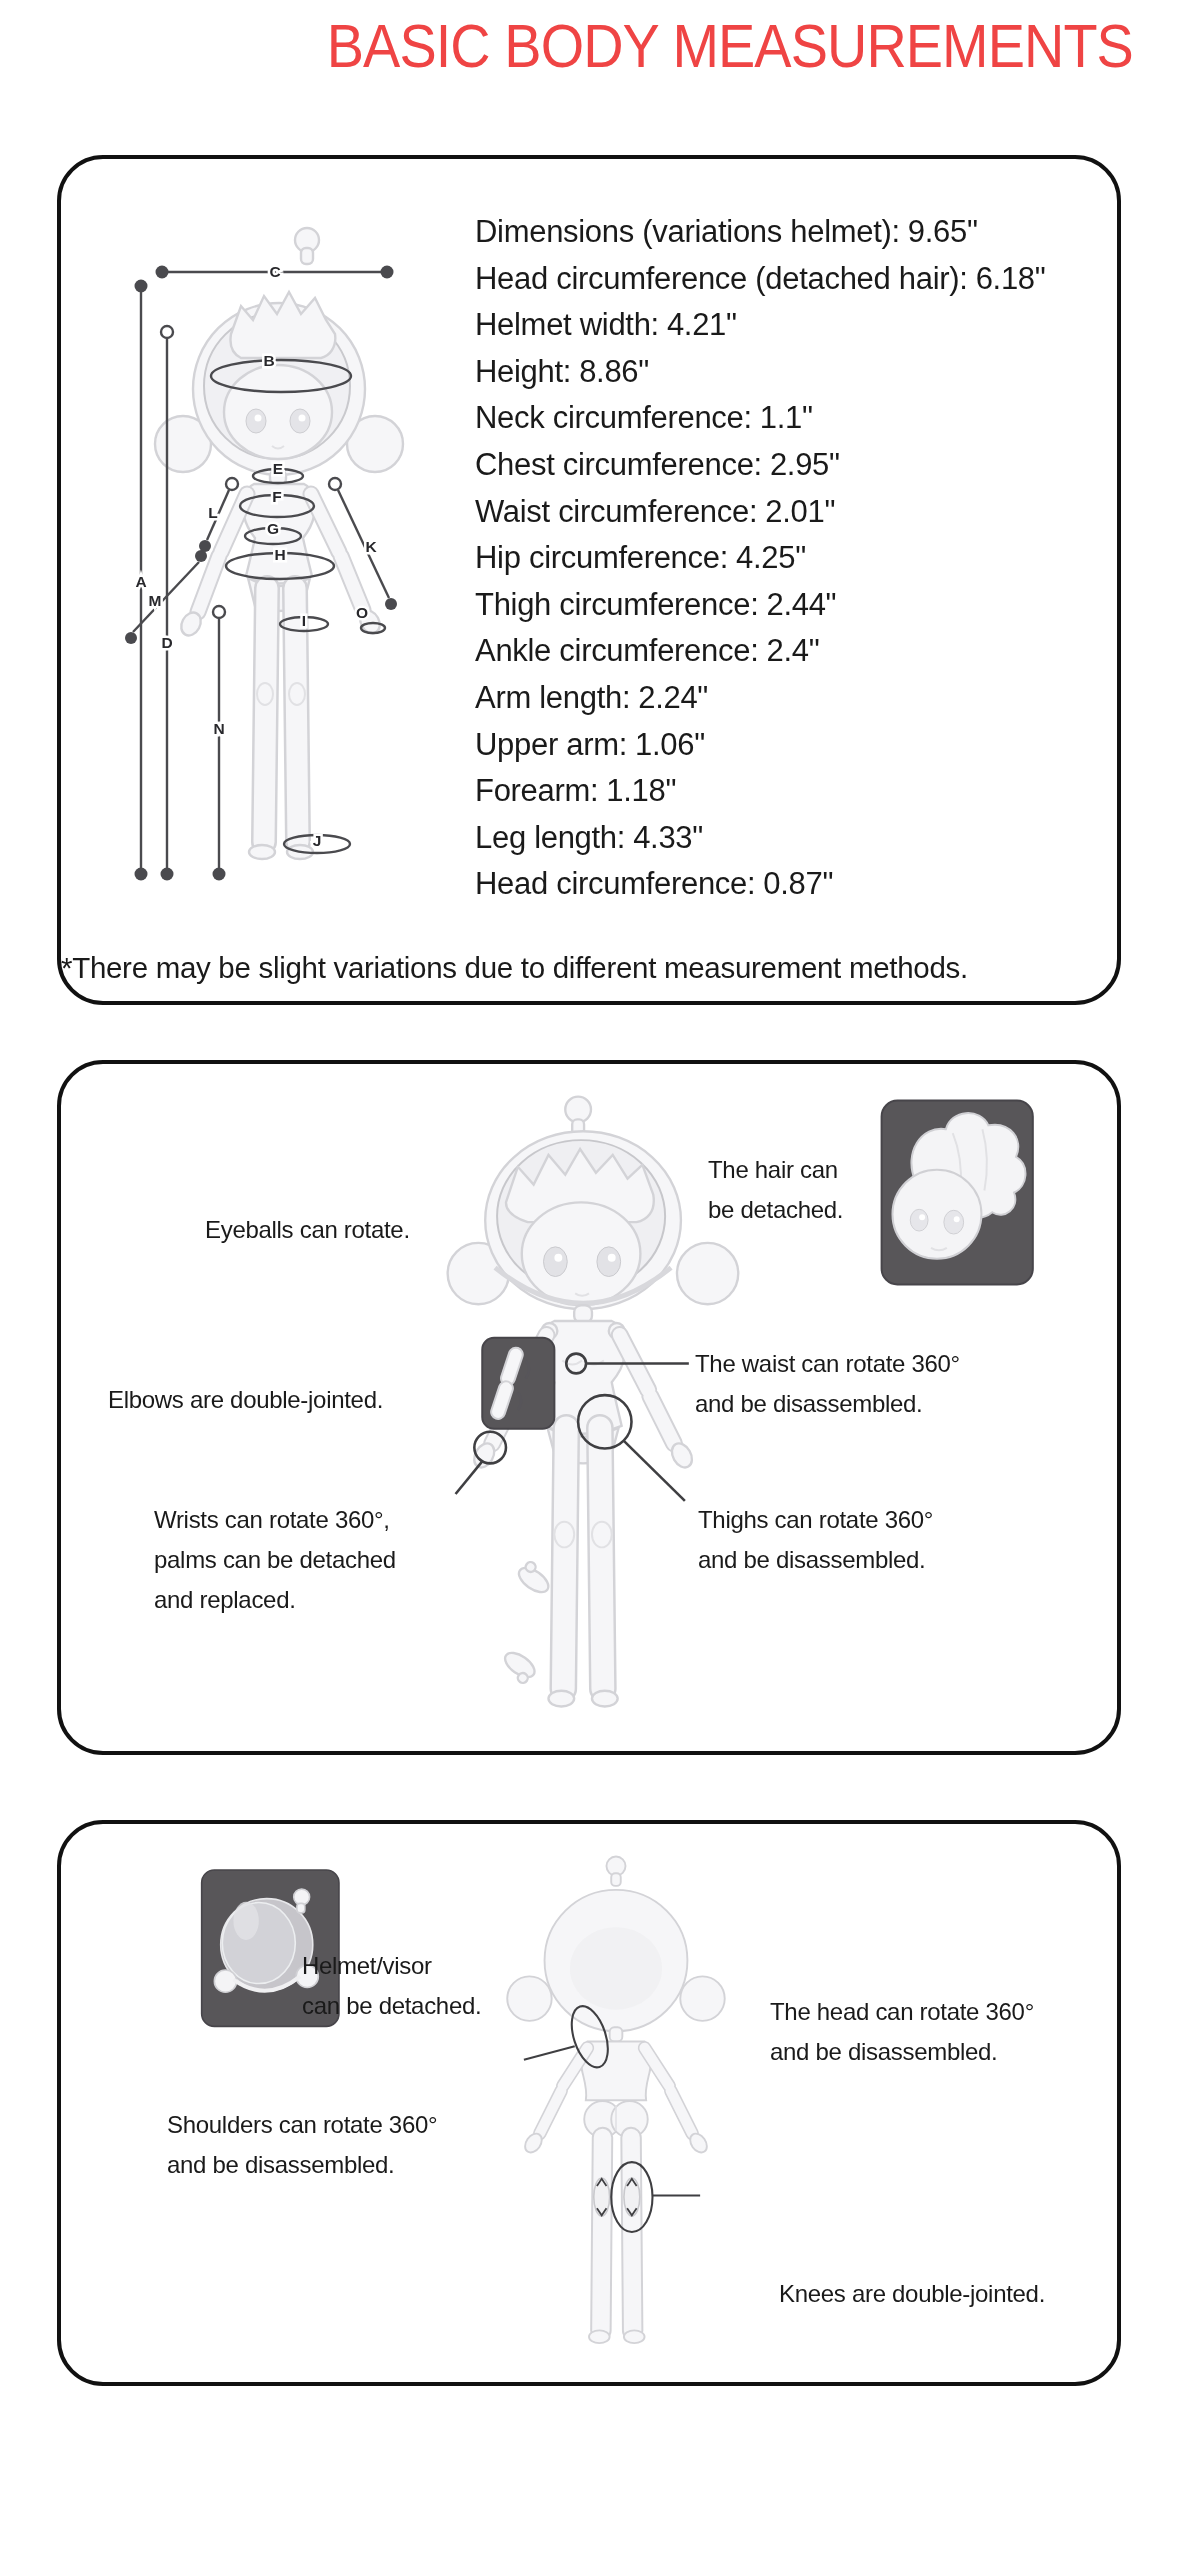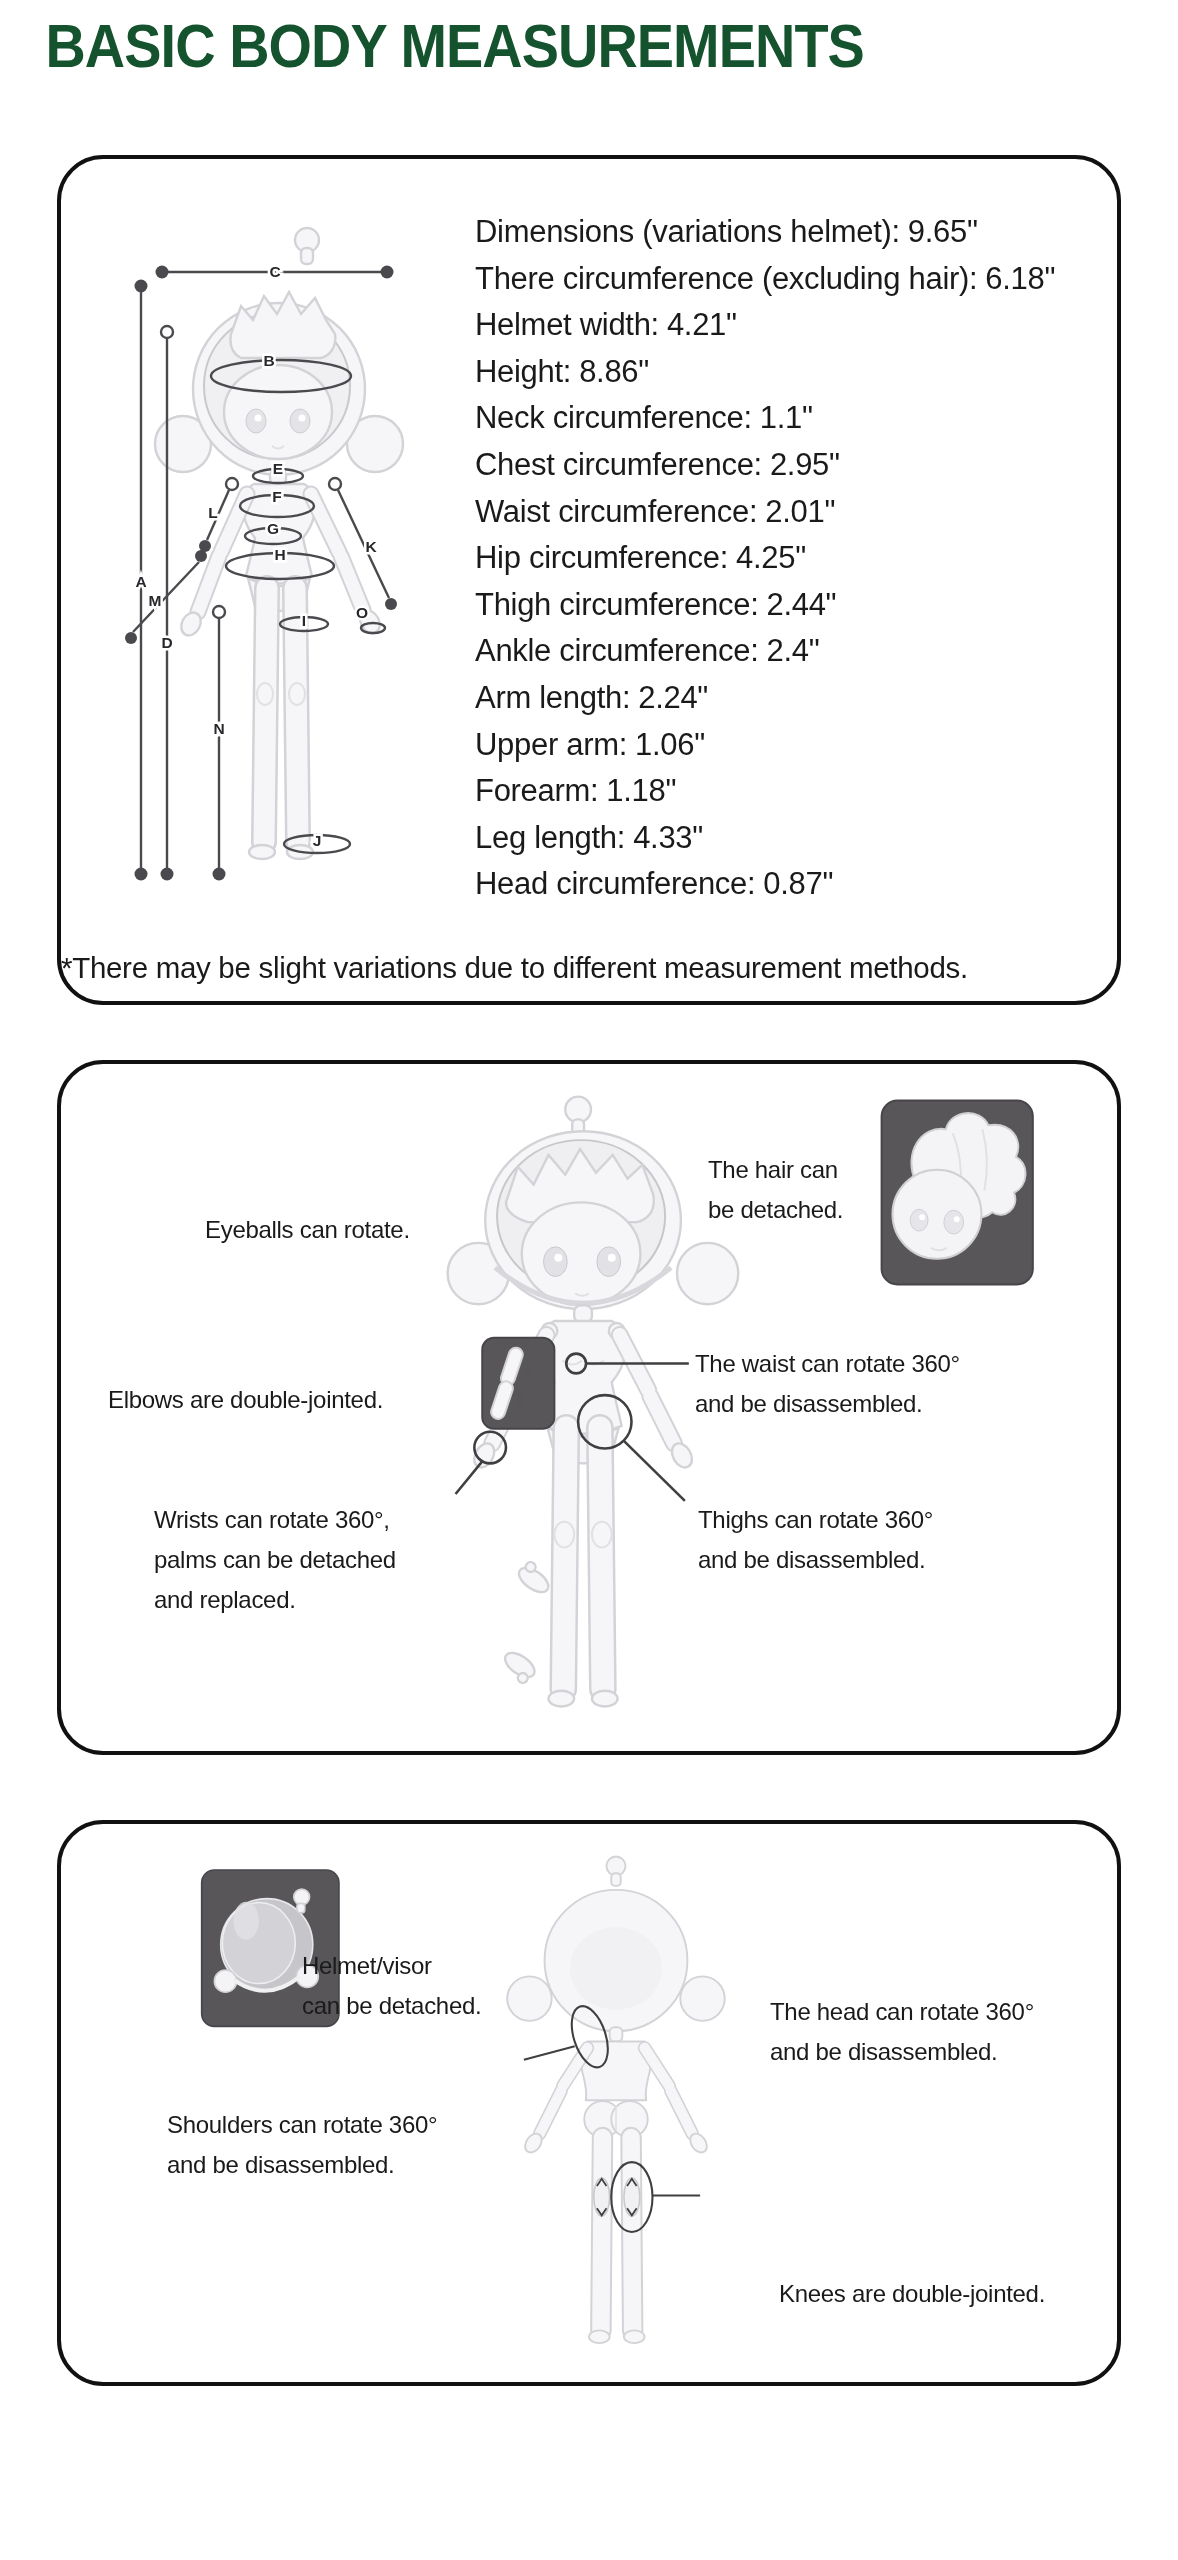--- a/index.html
+++ b/index.html
@@ -1,19 +1,19 @@
 <!DOCTYPE html>
 <html><head>
 <meta charset="utf-8">
 <style>
   html,body{margin:0;padding:0;background:#fff}
   .page{position:relative;width:1178px;height:2560px;background:#fff;overflow:hidden;
         font-family:"Liberation Sans",sans-serif;color:#1a1a1a}
-  .title{position:absolute;top:10px;left:0;width:100%;text-align:left;
-         font-weight:bold;font-size:62px;letter-spacing:-1px;white-space:nowrap;color:#14532d}
+  .title{position:absolute;top:10px;left:0;width:100%;text-align:right;
+         font-weight:normal;font-size:62px;letter-spacing:-1px;white-space:nowrap;color:#ef4444}
   .title>span{display:inline-block;transform:scaleX(.9);transform-origin:center}
   .panel{position:absolute;left:57px;width:1064px;background:#fff;box-sizing:border-box;
          border:4px solid #111;border-radius:46px}
   .p1{top:155px;height:850px}
   .p2{top:1060px;height:695px}
   .p3{top:1820px;height:566px}
   .art{position:absolute;left:0;top:0;width:100%;height:100%}
   .diagram{position:absolute;left:40px;top:55px;width:420px;height:730px}
   .mlist{position:absolute;left:414px;top:50px;font-size:31px;letter-spacing:-.3px;
          line-height:46.6px;white-space:nowrap}
@@ -127,21 +127,21 @@
         <text class="dl" x="270" y="338">K</text>
         <text class="dl" x="112" y="304">L</text>
         <text class="dl" x="54" y="392">M</text>
         <text class="dl" x="118" y="520">N</text>
         <text class="dl" x="261" y="404">O</text>
       </g>
     </svg>
 
     <div class="mlist">
       <div class="mrow"><span class="l">Dimensions (variations helmet):</span><span class="v">9.65"</span></div>
-      <div class="mrow"><span class="l">There circumference (excluding hair):</span><span class="v">6.18"</span></div>
+      <div class="mrow"><span class="l">Head circumference (detached hair):</span><span class="v">6.18"</span></div>
       <div class="mrow"><span class="l">Helmet width:</span><span class="v">4.21"</span></div>
       <div class="mrow"><span class="l">Height:</span><span class="v">8.86"</span></div>
       <div class="mrow"><span class="l">Neck circumference:</span><span class="v">1.1"</span></div>
       <div class="mrow"><span class="l">Chest circumference:</span><span class="v">2.95"</span></div>
       <div class="mrow"><span class="l">Waist circumference:</span><span class="v">2.01"</span></div>
       <div class="mrow"><span class="l">Hip circumference:</span><span class="v">4.25"</span></div>
       <div class="mrow"><span class="l">Thigh circumference:</span><span class="v">2.44"</span></div>
       <div class="mrow"><span class="l">Ankle circumference:</span><span class="v">2.4"</span></div>
       <div class="mrow"><span class="l">Arm length:</span><span class="v">2.24"</span></div>
       <div class="mrow"><span class="l">Upper arm:</span><span class="v">1.06"</span></div>

